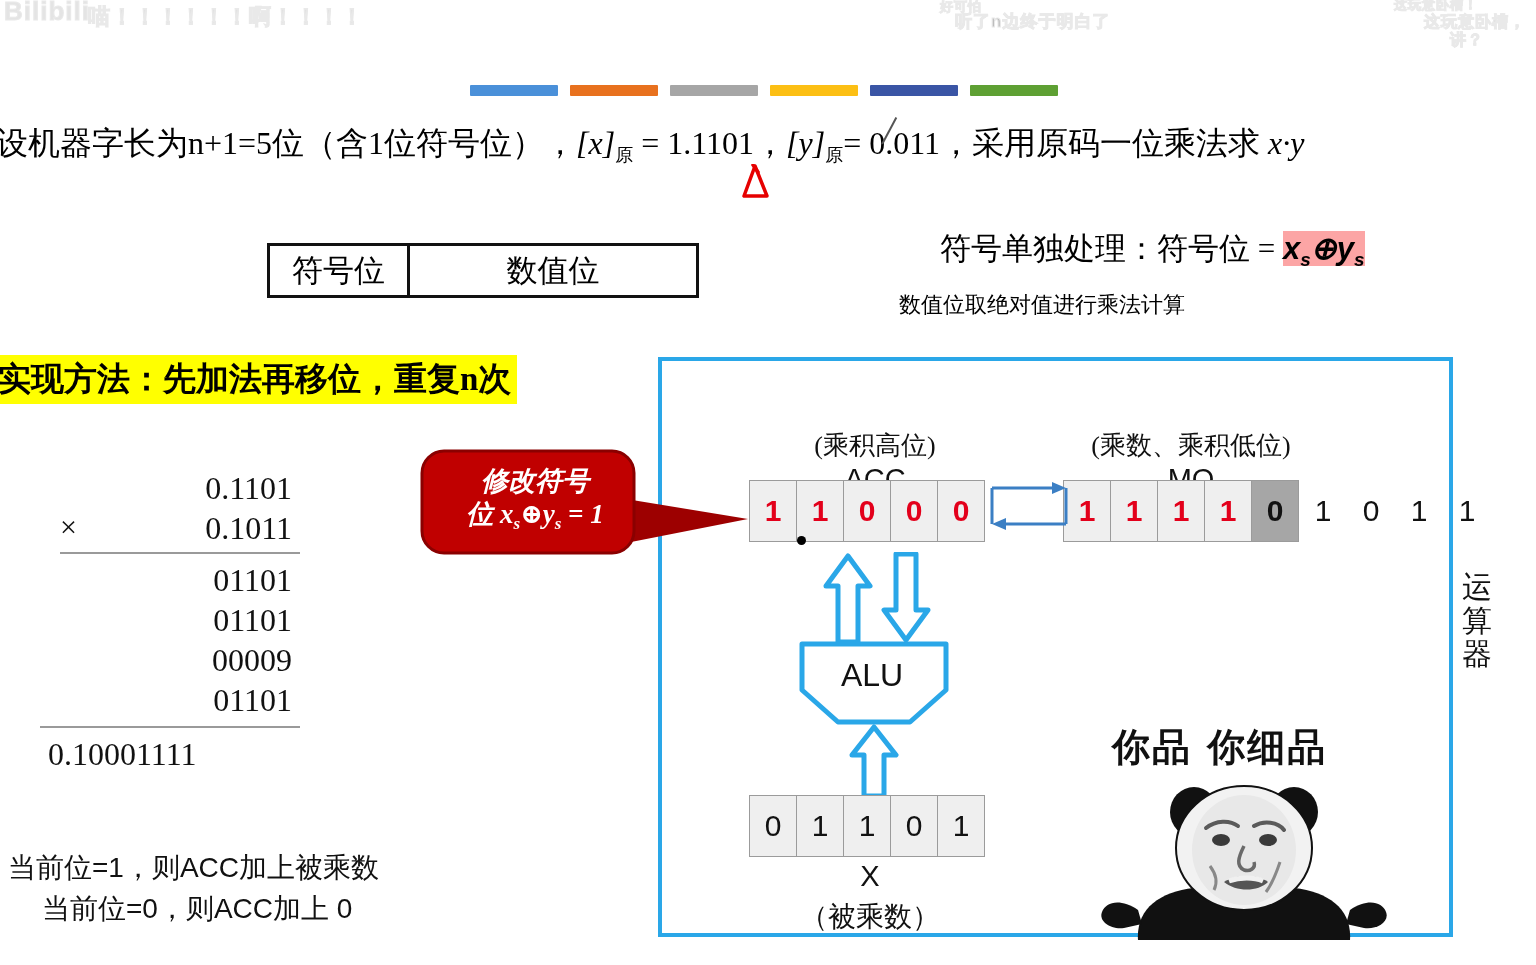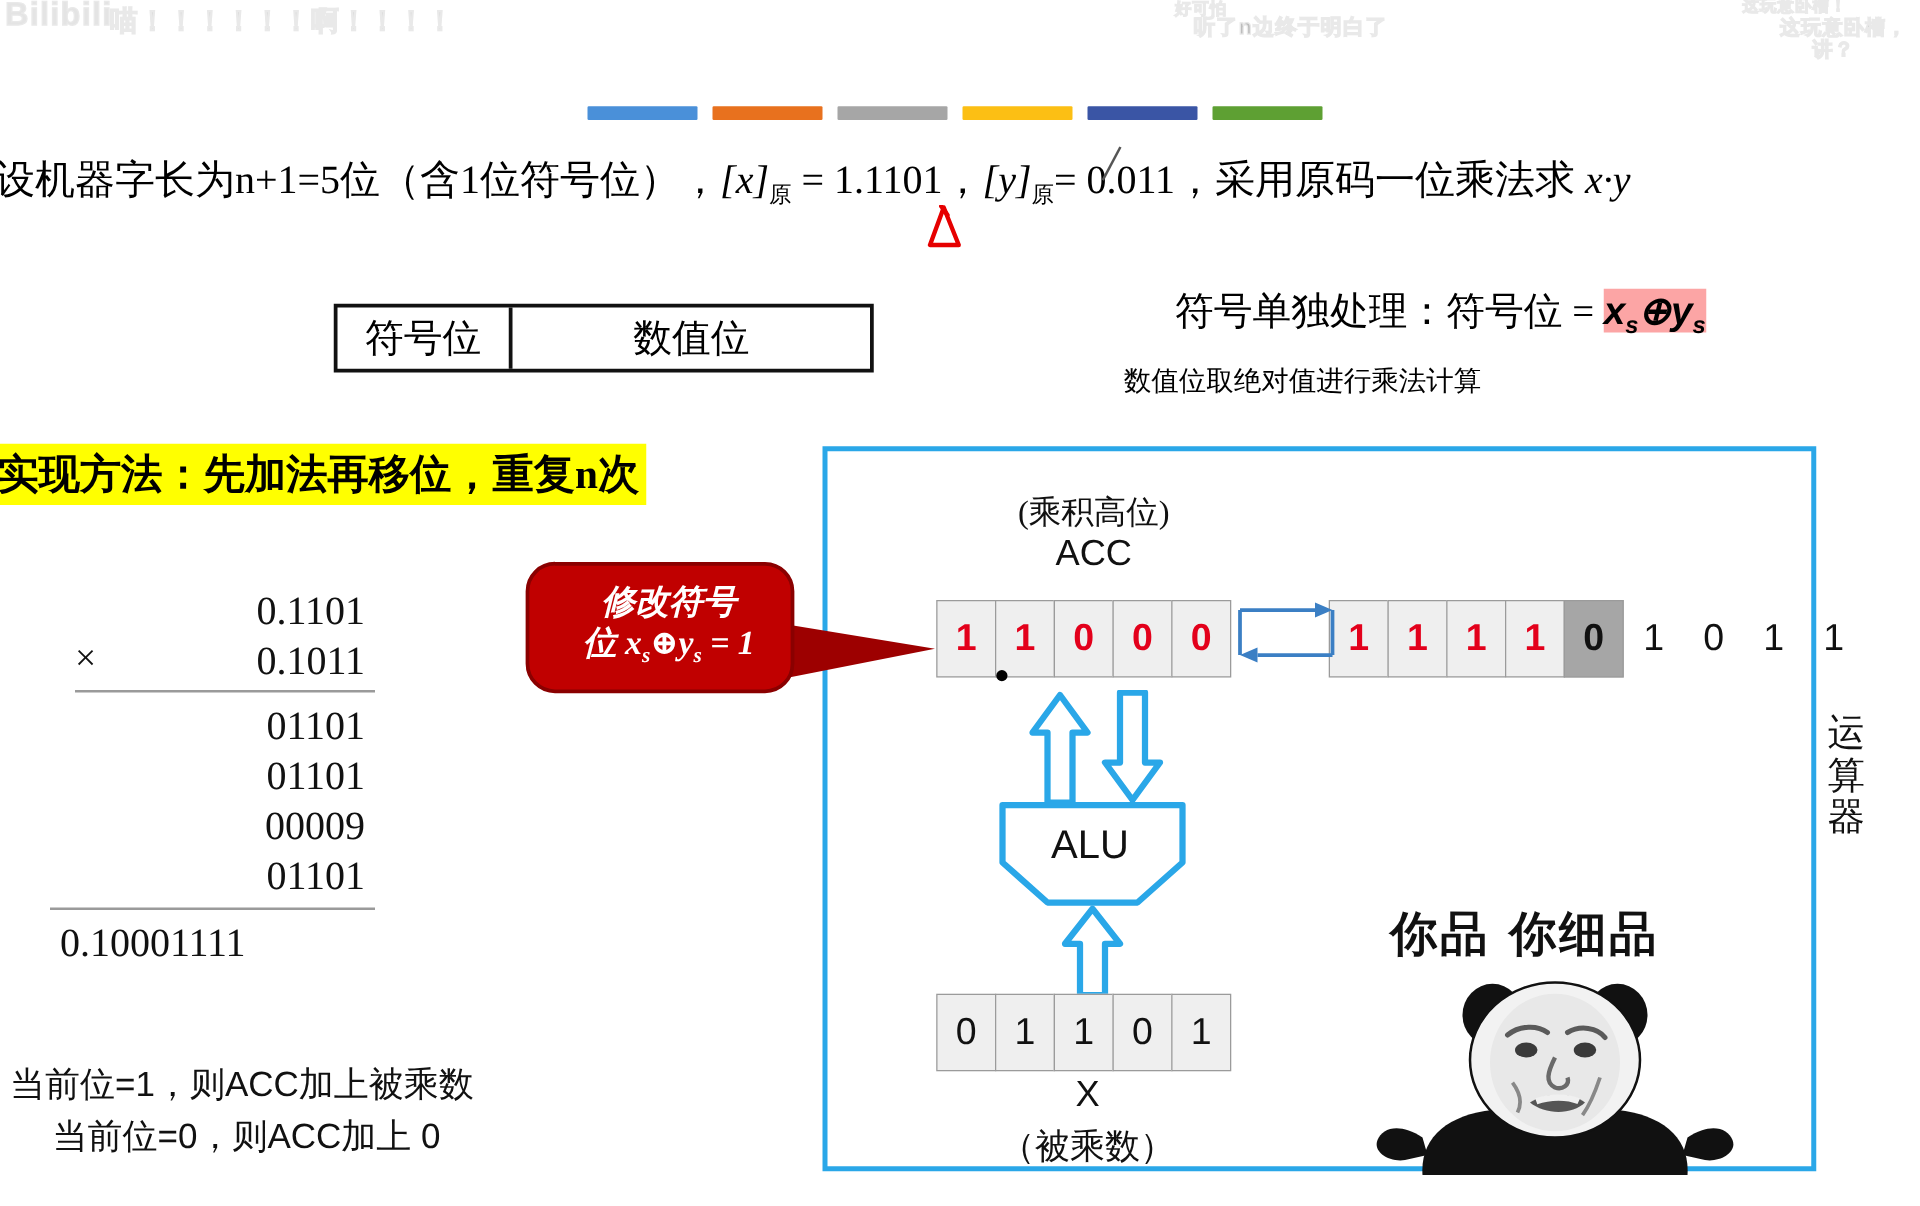--- a/index.html
+++ b/index.html
@@ -121,21 +121,21 @@
   }
   .blueside {
     position: absolute; left: 1462px; top: 570px;
     width: 40px;
     font-size: 30px; line-height: 1.12; color: #111;
   }
 
   
   .cap {
     position: absolute; text-align: center; white-space: nowrap;
-    font-size: 26px; color: #111;
+    font-size: 26px; color: #111; margin-top: 36px;
   }
   .cap .sml { display:block; font-family: "Liberation Sans", sans-serif; font-size: 29px; font-weight: 500; }
   #capACC { left: 790px; top: 392px; width: 170px; }
   #capMQ  { left: 1056px; top: 392px; width: 270px; }
 
   
   .reg { position: absolute; display: flex; }
   .reg .c {
     width: 48px; height: 62px;
     border: 1px solid #9b9b9b;
@@ -268,20 +268,24 @@
 
   <div class="bluebox"></div>
   <div class="blueside">
     <span>运算器</span>
   </div>
 
   <div class="cap" id="capACC">
     <span>(乘积高位)</span>
     <span class="sml">ACC</span>
   </div>
+  <div class="cap" id="capMQ">
+    <span>(乘数、乘积低位)</span>
+    <span class="sml">MQ</span>
+  </div>
 
   <div class="reg" id="regACC">
     <div class="c red">1</div>
     <div class="c red">1</div>
     <div class="c red">0</div>
     <div class="c red">0</div>
     <div class="c red">0</div>
   </div>
   <div class="binpoint"></div>
 

